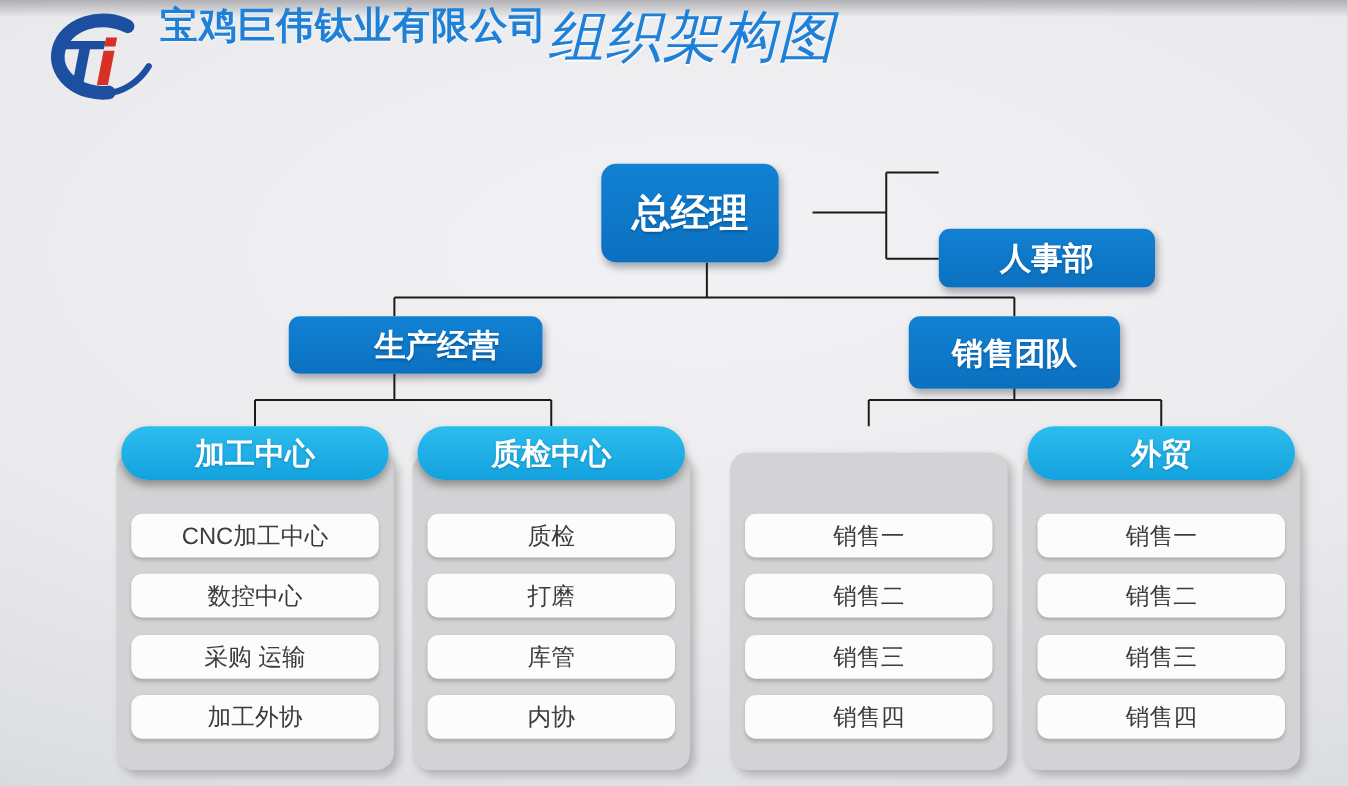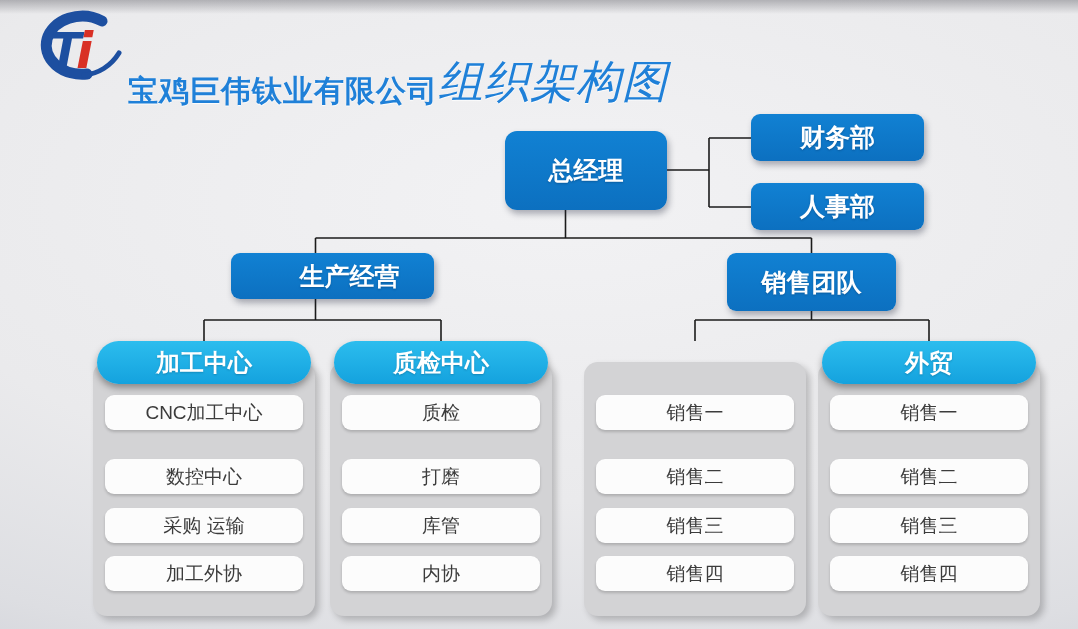--- a/index.html
+++ b/index.html
@@ -5,52 +5,52 @@
   html,body{margin:0;padding:0;background:#dcdcde;}
   .stage{
     position:relative;width:1078px;height:629px;overflow:hidden;
     font-family:"Liberation Sans","DejaVu Sans",sans-serif;
     background:
       linear-gradient(180deg, rgba(105,105,112,.45) 0, rgba(255,255,255,0) 14px),
       radial-gradient(125% 95% at 52% 32%, #f2f2f4 0%, #eaeaec 50%, #dddee2 78%, #caccd3 100%);
   }
   
   .logo{position:absolute;left:24px;top:6px;width:100px;height:88px;}
-  .hdr{position:absolute;left:128px;top:0;height:96px;display:flex;align-items:flex-end;margin-top:16px;}
+  .hdr{position:absolute;left:128px;top:0;height:96px;display:flex;align-items:flex-start;}
   .company{font-size:30px;font-weight:bold;color:#1f80d8;letter-spacing:1px;
     text-shadow:0 1px 1px rgba(255,255,255,.9);white-space:nowrap;}
   .bigtitle{font-size:45px;font-weight:500;color:#1f80d8;letter-spacing:1px;
     text-shadow:0 1px 1px rgba(255,255,255,.9);white-space:nowrap;font-style:italic;}
   
   .wires{position:absolute;left:0;top:0;width:1078px;height:629px;pointer-events:none;}
   .wires line{stroke:#1b1b1b;stroke-width:1.6;}
   
   .bnode{position:absolute;display:flex;align-items:center;justify-content:center;
     color:#fff;font-weight:bold;border-radius:9px;
     background:linear-gradient(180deg,#1181d3 0%,#0c70c0 100%);
     box-shadow:2px 4px 6px rgba(35,40,60,.35);
     text-shadow:0 1px 2px rgba(0,40,80,.35);white-space:nowrap;}
-  .n-root{left:481px;top:131px;width:162px;height:79px;font-size:25px;border-radius:12px;margin-left:24px;}
+  .n-root{left:481px;top:131px;width:142px;height:79px;font-size:31px;border-radius:12px;}
   .n-fin {left:751px;top:114px;width:173px;height:47px;font-size:25px;}
   .n-hr  {left:751px;top:183px;width:173px;height:47px;font-size:25px;}
   .n-prod{left:231px;top:253px;width:169px;height:46px;font-size:25px;padding-left:34px;}
   .n-sale{left:727px;top:253px;width:169px;height:58px;font-size:25px;}
   
   .col{position:absolute;top:341px;width:222px;height:275px;}
   .c0{left:93px;} .c1{left:330px;} .c2{left:584px;} .c3{left:818px;border-radius:18px;}
   .panel{position:absolute;left:0;top:21px;width:222px;height:254px;background:#d3d3d5;
     border-radius:14px;box-shadow:4px 4px 7px rgba(0,0,0,.22);}
   .pill{position:absolute;left:4px;top:0;width:214px;height:43px;border-radius:22px;
     background:linear-gradient(180deg,#2cbdee 0%,#14a2de 100%);
     color:#fff;font-size:24px;font-weight:bold;display:flex;align-items:center;justify-content:center;
     box-shadow:0 4px 7px rgba(0,0,0,.35);text-shadow:0 1px 2px rgba(0,60,90,.3);z-index:2;white-space:nowrap;}
   .item{position:absolute;left:12px;width:198px;height:35px;background:#fcfcfc;border-radius:9px;
     display:flex;align-items:center;justify-content:center;font-size:19px;color:#3c3c3c;
     box-shadow:0 2px 3px rgba(0,0,0,.18);z-index:1;white-space:nowrap;}
-  .i0{top:54px;} .i1{top:118px;} .i2{top:167px;} .i3{top:215px;font-family:Liberation Serif, serif;}
+  .i0{top:70px;} .i1{top:118px;} .i2{top:167px;} .i3{top:215px;font-family:Liberation Serif, serif;}
 </style>
 </head>
 <body>
 
 <div class="stage">
 
   <svg class="logo" viewBox="0 0 100 88">
     <path d="M78 15 A36 29 0 1 0 63 68" fill="none" stroke="#1d4fa0" stroke-width="11" stroke-linecap="round"></path>
     <path d="M60 69 C 74 68 87 60 95 47" fill="none" stroke="#1d4fa0" stroke-width="5" stroke-linecap="round"></path>
     <text x="26" y="60" font-family="DejaVu Sans, sans-serif" font-style="italic" font-weight="bold" font-size="46" fill="#1d4fa0">T</text>
@@ -76,21 +76,20 @@
     <line x1="204" y1="320" x2="204" y2="341"></line>
     <line x1="441" y1="320" x2="441" y2="341"></line>
     <line x1="811.5" y1="299" x2="811.5" y2="320"></line>
     <line x1="695" y1="320" x2="929" y2="320"></line>
     <line x1="695" y1="320" x2="695" y2="341"></line>
     <line x1="929" y1="320" x2="929" y2="341"></line>
   </svg>
 
   <div class="bnode n-root">总经理</div>
 
-  <div class="bnode n-fin">财务部</div>
   <div class="bnode n-hr">人事部</div>
 
   <div class="bnode n-prod">生产经营</div>
   <div class="bnode n-sale">销售团队</div>
 
   <div class="col c0">
     <div class="panel"></div>
     <div class="pill">加工中心</div>
     <div class="item i0">CNC加工中心</div>
     <div class="item i1">数控中心</div>

